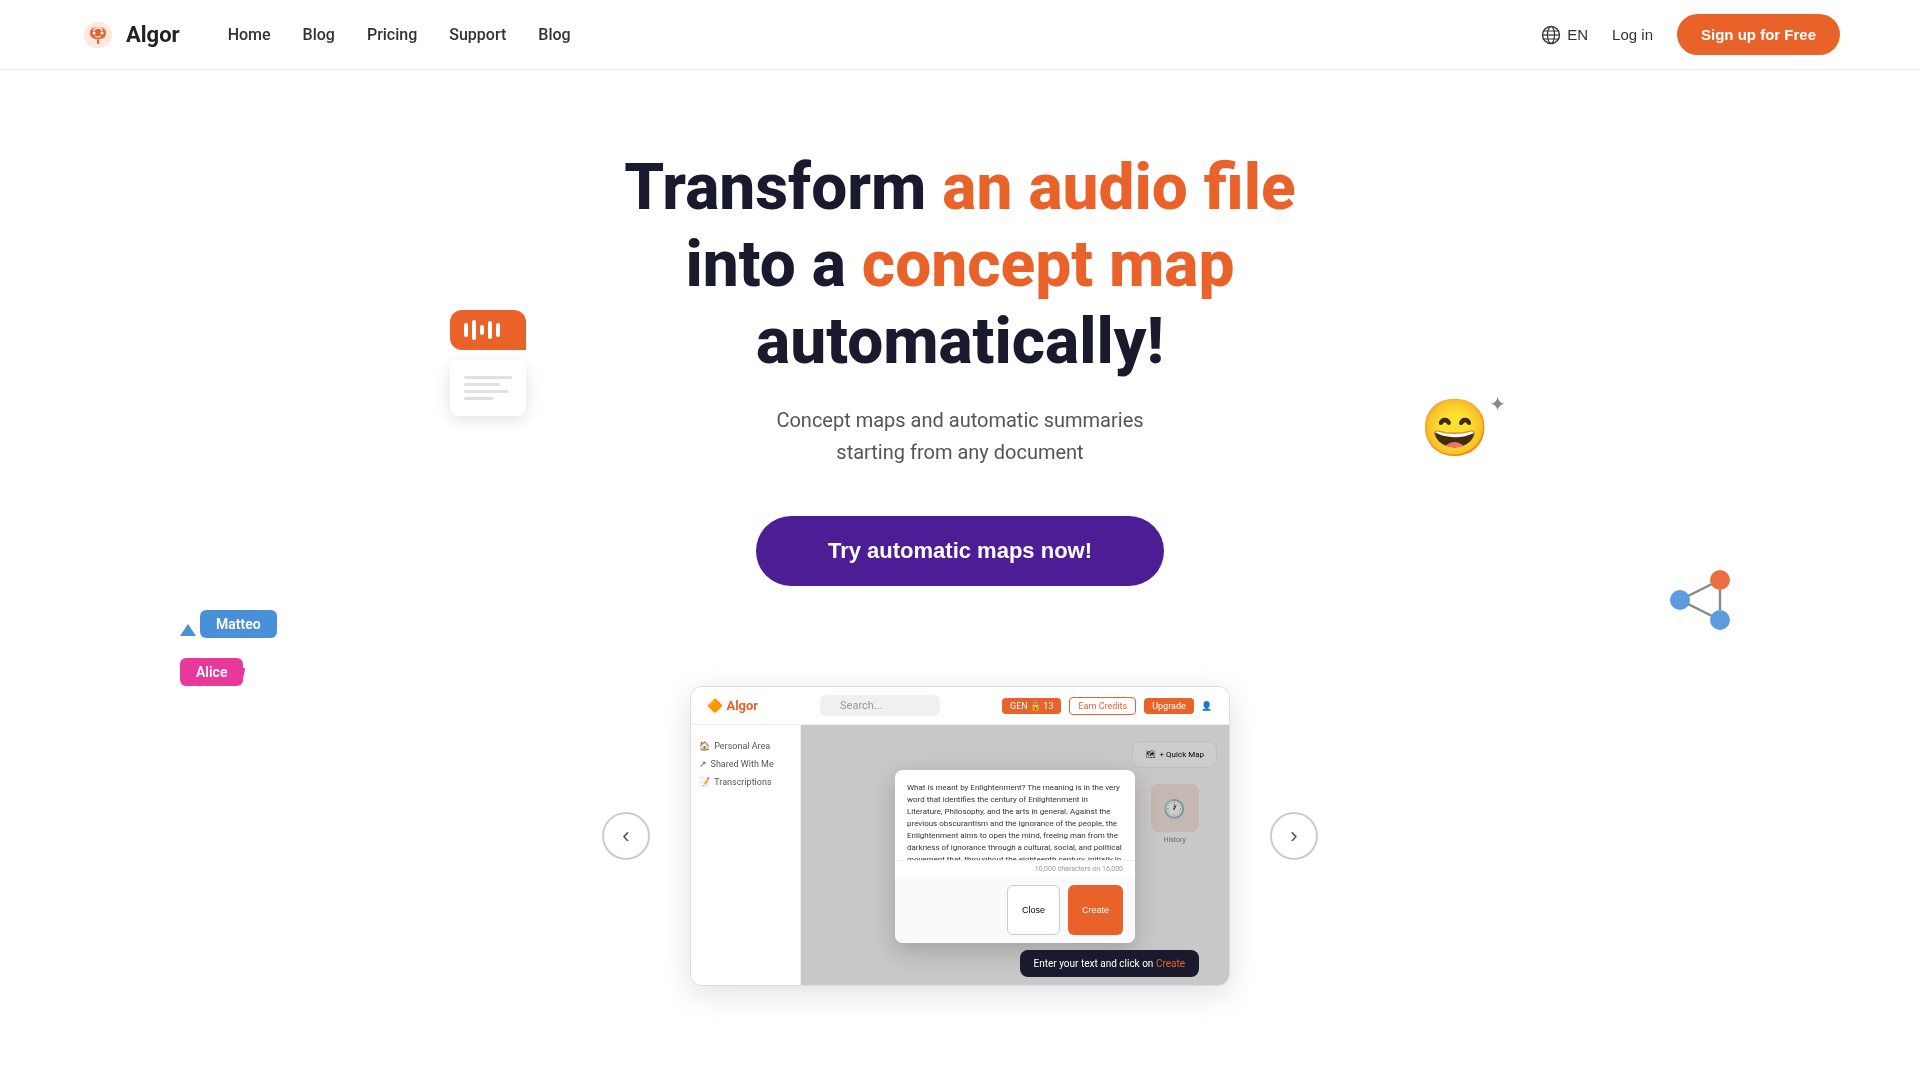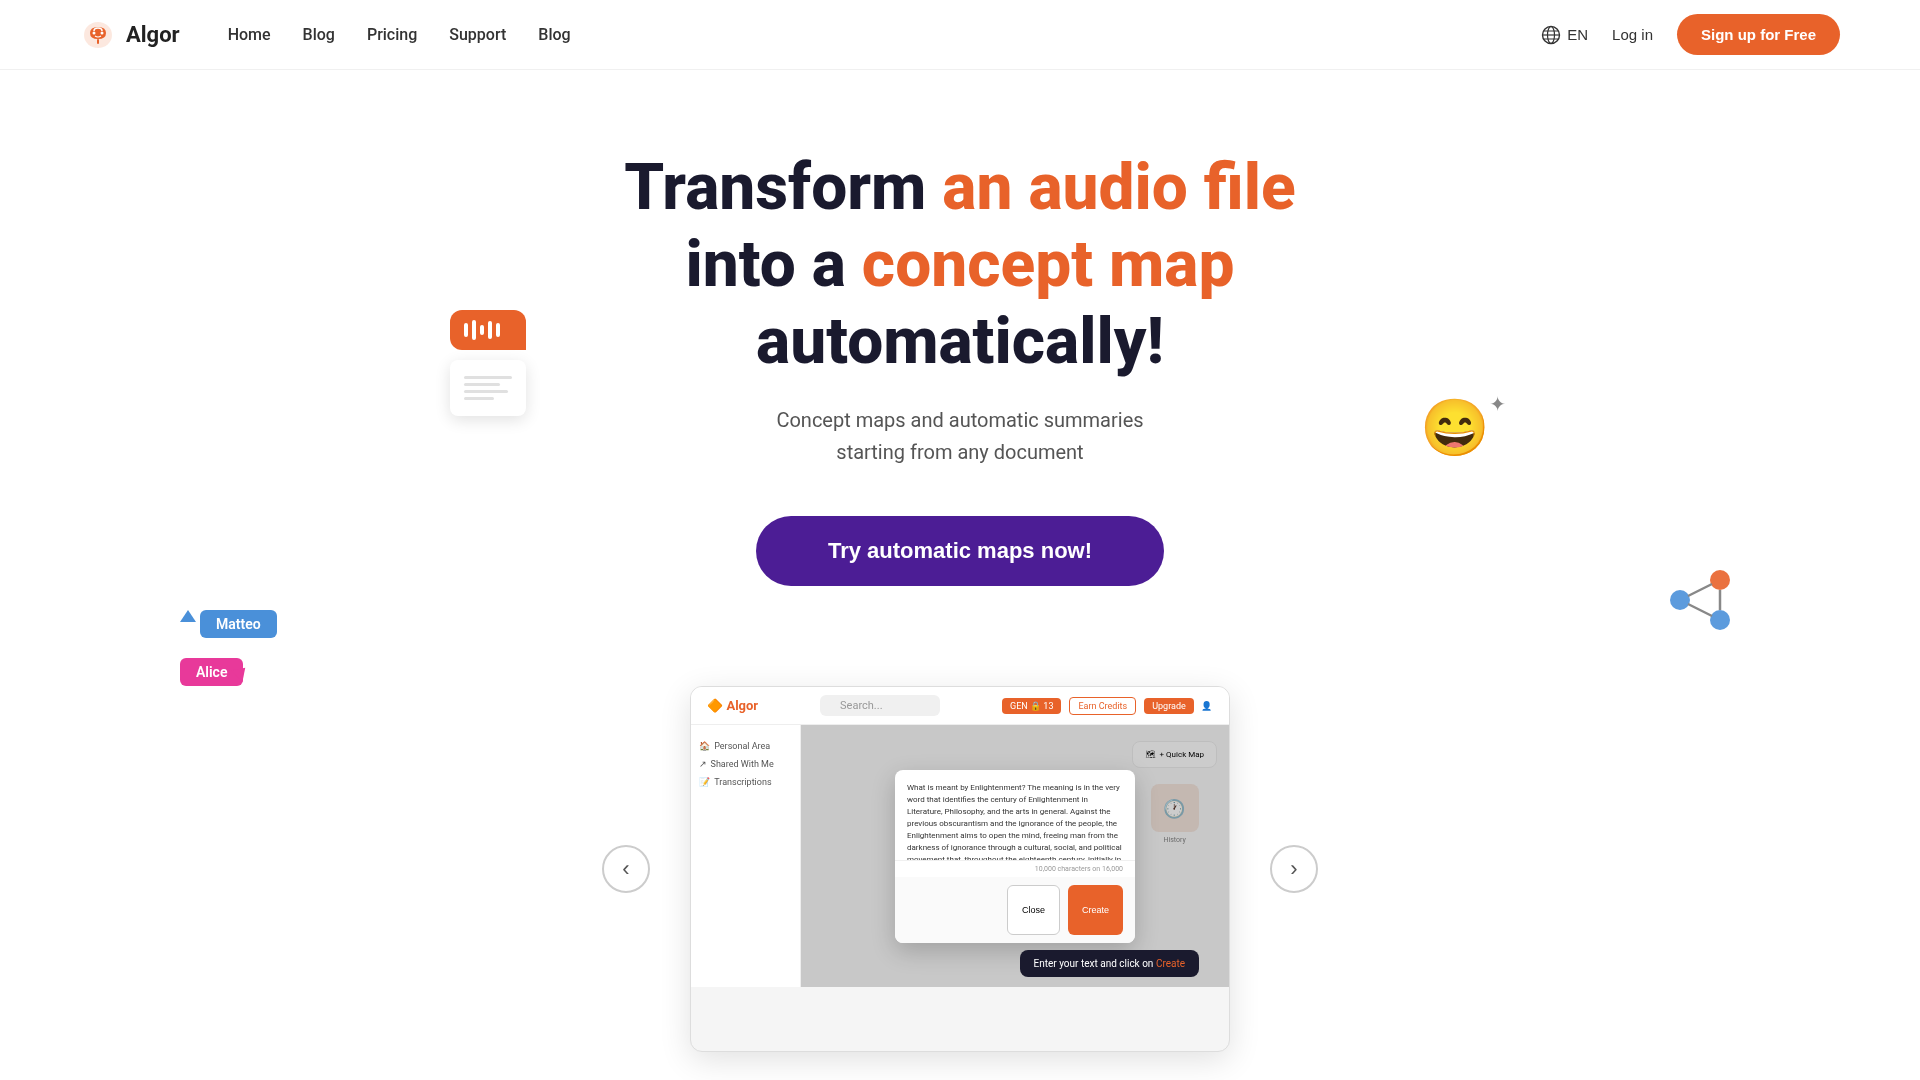--- a/index.html
+++ b/index.html
@@ -183,21 +183,21 @@
       display: flex;
       align-items: center;
       justify-content: center;
       color: #555;
       flex-shrink: 0;
     }
 
     
     .app-mockup {
       width: 540px;
-      height: 366px;
+      height: 300px;
       background: #f5f5f5;
       border-radius: 12px;
       border: 1px solid #ddd;
       overflow: hidden;
       position: relative;
       box-shadow: 0 8px 32px rgba(0,0,0,0.12);
     }
     .app-topbar {
       background: #fff;
       border-bottom: 1px solid #eee;
@@ -357,21 +357,21 @@
   </div>
 
   <div class="deco-emoji">
     <div style="position:relative; display:inline-block;">
       <span class="emoji-face">😄</span>
       <span class="sparkle">✦</span>
     </div>
   </div>
 
   <div class="deco-users-left">
-    <div style="display:flex; margin-bottom:8px;">
+    <div style="display:flex; align-items:center; margin-bottom:8px;">
       <span class="arrow-blue"></span>
       <span class="user-tag-matteo">Matteo</span>
     </div>
     <div style="display:flex; align-items:center;">
       <span class="user-tag-alice">Alice</span>
       <span class="arrow-pink"></span>
     </div>
   </div>
 
   <div class="deco-users-right">

